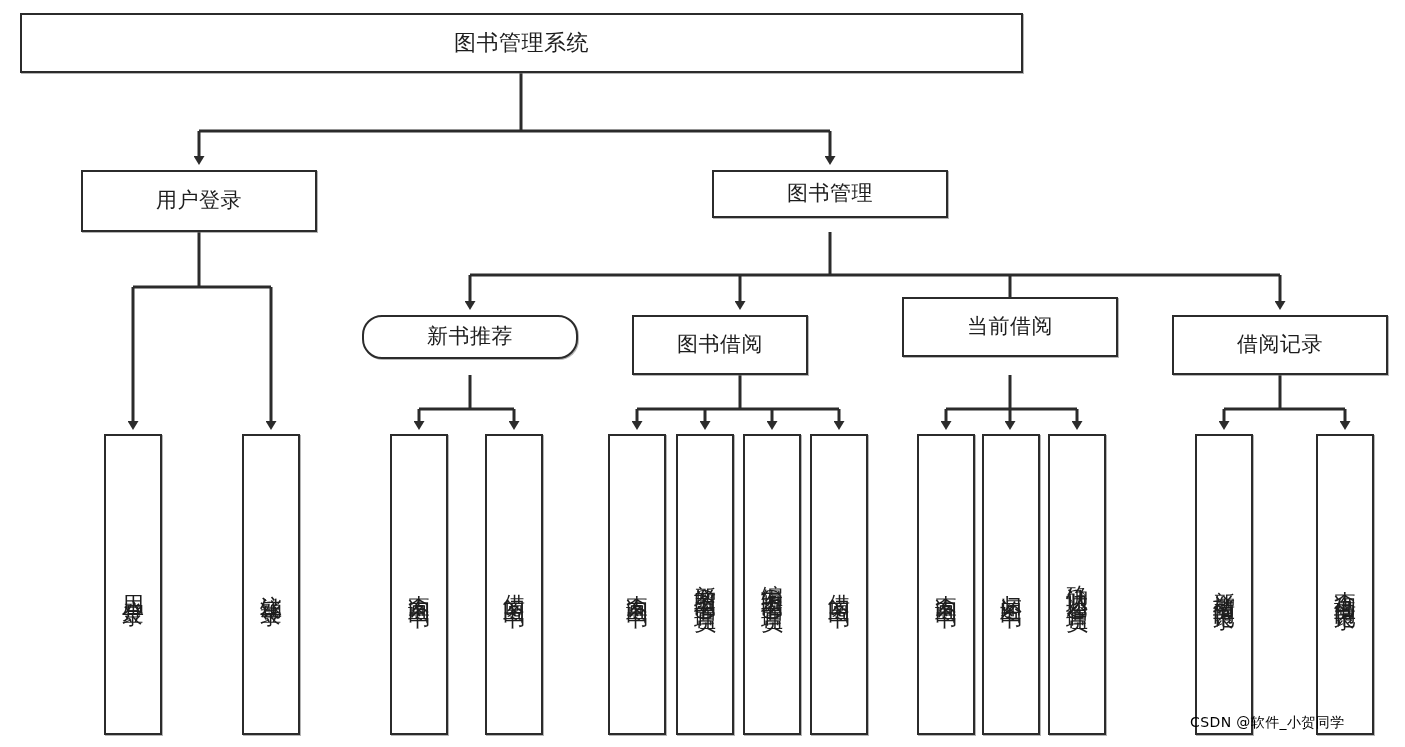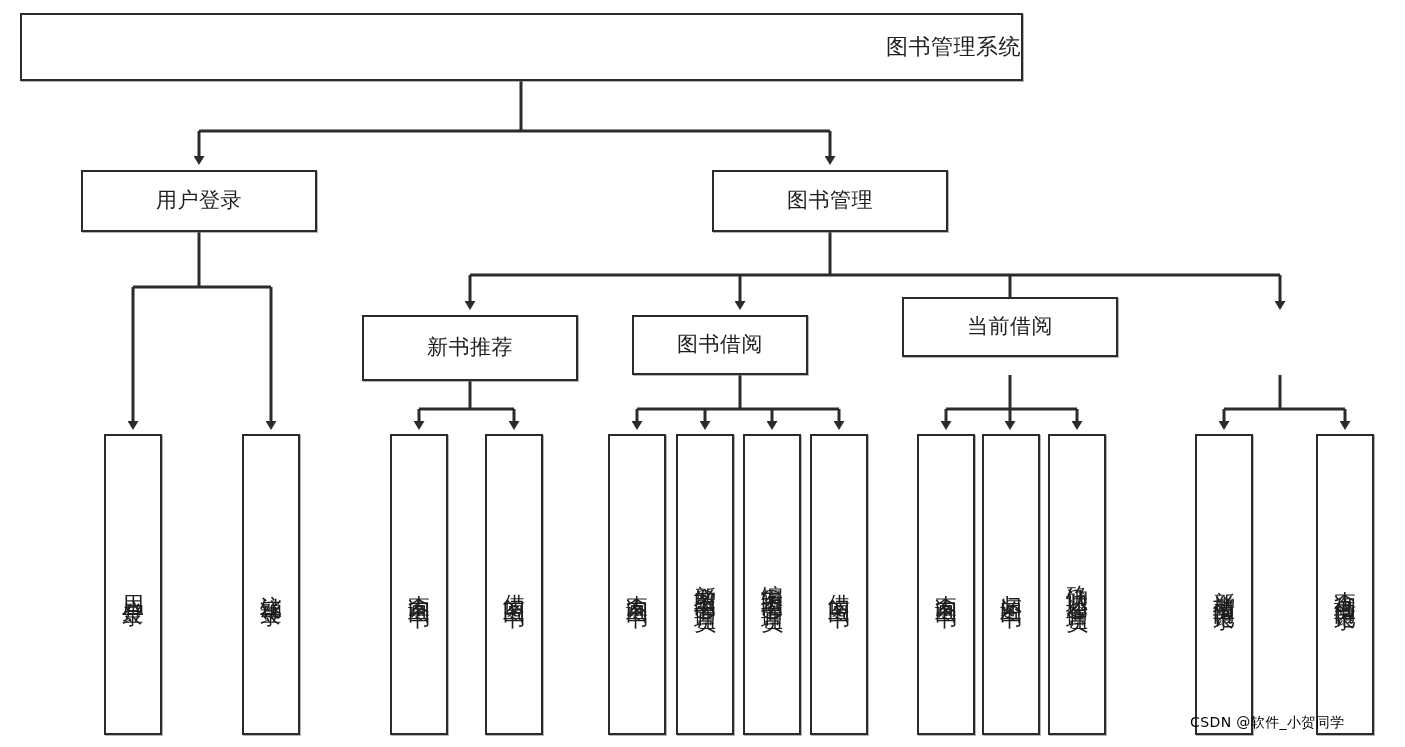--- a/index.html
+++ b/index.html
@@ -117,39 +117,42 @@
       <path d="M1010,409 L1010,423" marker-end="url(#arrow)"></path>
       <path d="M1077,409 L1077,423" marker-end="url(#arrow)"></path>
 
       <path d="M1280,375 L1280,409"></path>
       <path d="M1224,409 L1345,409"></path>
       <path d="M1224,409 L1224,423" marker-end="url(#arrow)"></path>
       <path d="M1345,409 L1345,423" marker-end="url(#arrow)"></path>
     </g>
   </svg>
 
-  <div class="node root horiz" style="left:20px; top:13px; width:1003px; height:68px;justify-content:flex-end;">
+  <div class="node root horiz" style="left:20px; top:13px; width:1003px; height:60px;">
     <span class="label">图书管理系统</span>
   </div>
 
   <div class="node horiz" style="left:81px; top:170px; width:236px; height:62px;">
     <span class="label">用户登录</span>
   </div>
-  <div class="node horiz" style="left:712px; top:170px; width:236px; height:62px;">
+  <div class="node horiz" style="left:712px; top:170px; width:236px; height:48px;">
     <span class="label">图书管理</span>
   </div>
 
-  <div class="node horiz" style="left:362px; top:315px; width:216px; height:66px;">
+  <div class="node horiz" style="left:362px; top:315px; width:216px; height:44px;border-radius:20px;">
     <span class="label">新书推荐</span>
   </div>
   <div class="node horiz" style="left:632px; top:315px; width:176px; height:60px;">
     <span class="label">图书借阅</span>
   </div>
   <div class="node horiz" style="left:902px; top:297px; width:216px; height:60px;">
     <span class="label">当前借阅</span>
+  </div>
+  <div class="node horiz" style="left:1172px; top:315px; width:216px; height:60px;">
+    <span class="label">借阅记录</span>
   </div>
 
   <div class="node vert" style="left:104px; top:434px; width:58px; height:301px;">
     <span class="label">用户登录</span>
   </div>
   <div class="node vert" style="left:242px; top:434px; width:58px; height:301px;">
     <span class="label">注销登录</span>
   </div>
 
   <div class="node vert" style="left:390px; top:434px; width:58px; height:301px;">

